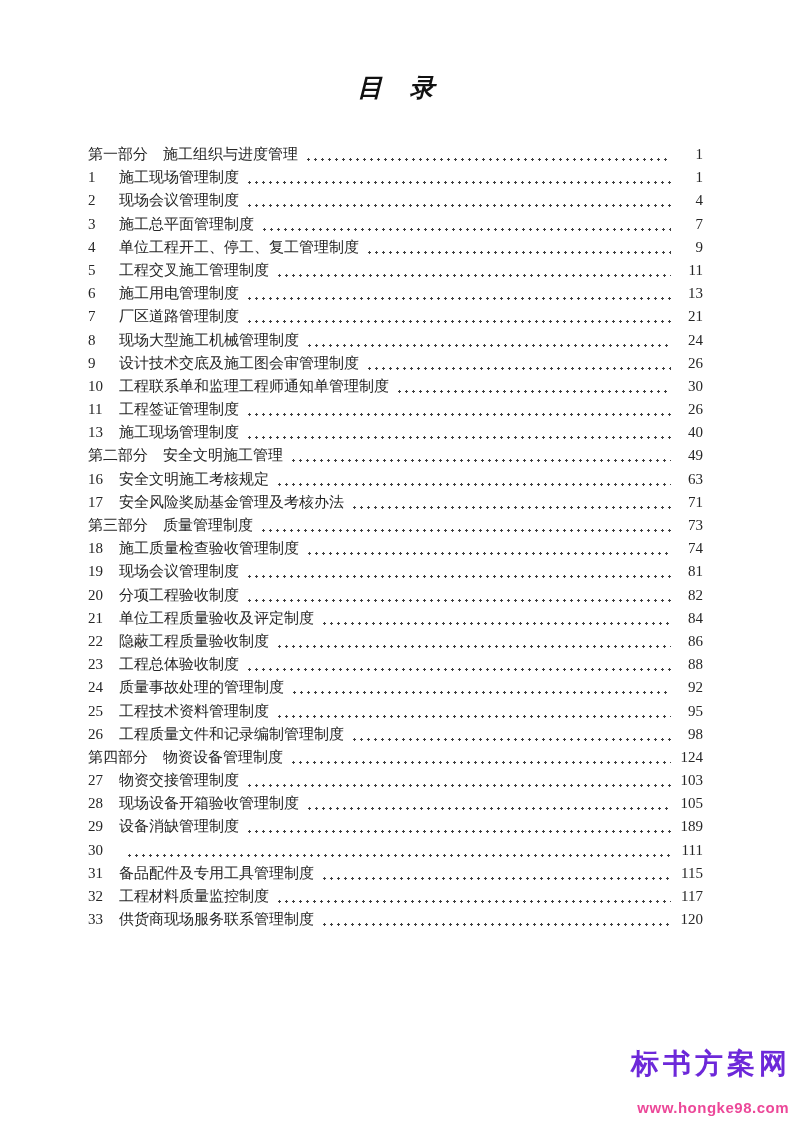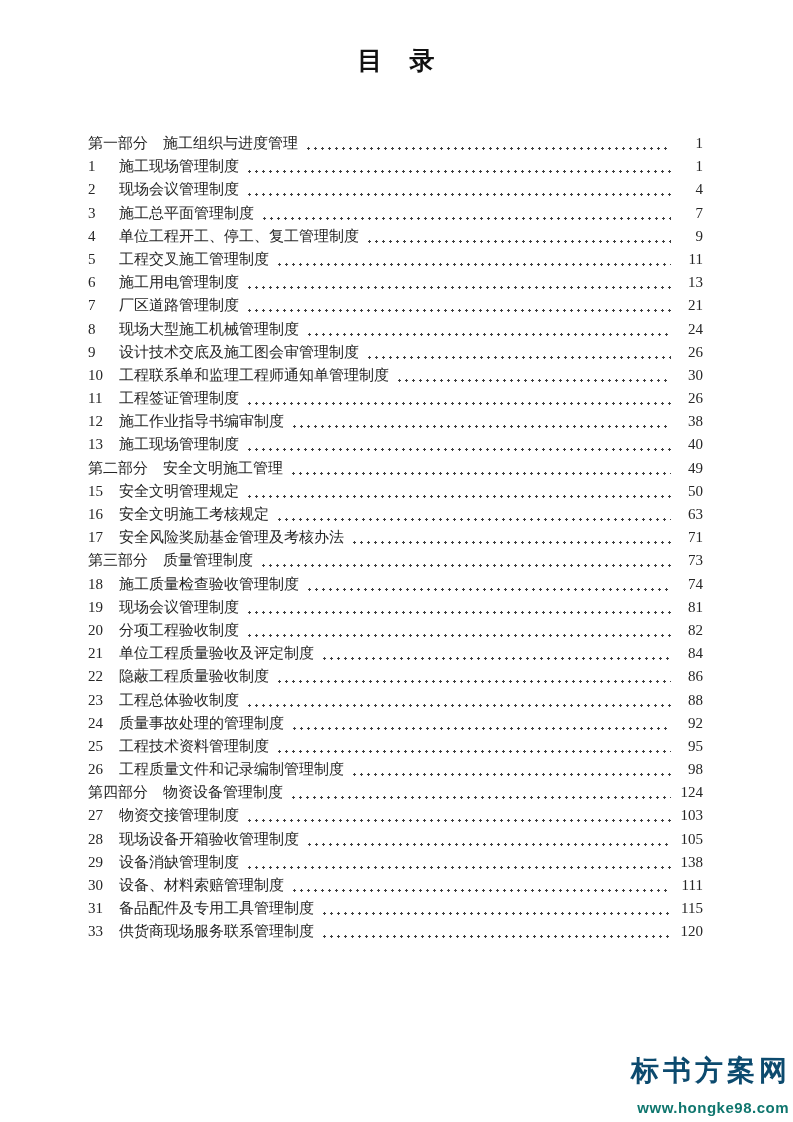--- a/index.html
+++ b/index.html
@@ -7,30 +7,31 @@
   .page {
     position: relative;
     width: 793px;
     height: 1122px;
     background: #ffffff;
     font-family: "Liberation Serif", "DejaVu Serif", serif;
     color: #262626;
     overflow: hidden;
   }
   .doc-title {
-    padding-top: 46px;
+    padding-top: 73px;
     text-align: center;
     font-size: 25px;
     line-height: 30px;
     font-weight: bold;
     color: #111111;
     letter-spacing: 1px;
+    font-style: italic;
   }
   .toc {
-    margin: 56px 90px 0 88px; 
+    margin: 40px 90px 0 88px; 
   }
   .toc-row {
     display: flex;
     height: 23.2px;
     font-size: 15px;
     line-height: 23.2px;
     white-space: nowrap;
   }
   .row-num   { flex: none; width: 31px; }
   .row-label { flex: none; margin-right: 15px; }
@@ -50,30 +51,30 @@
     position: absolute;
     right: 4px;
     bottom: 6px;
     text-align: right;
     font-family: "Liberation Sans", "DejaVu Sans", sans-serif;
     line-height: 1.1;
   }
   .wm-name {
     font-size: 28px;
     font-weight: bold;
-    color: #0c4a6e;
+    color: #6d28d9;
     letter-spacing: 4px;
     margin-right: -2px;
   }
   .wm-url {
     font-size: 15px;
     font-weight: bold;
-    color: #0f766e;
+    color: #ec4899;
     letter-spacing: 0.5px;
-    margin-top: 13px;
+    margin-top: 20px;
   }
 </style>
 </head>
 <body>
 
 <div class="page">
   <h1 class="doc-title">目　录</h1>
   <div class="toc">
       <div class="toc-row">
         <span class="row-label">第一部分</span>
@@ -141,44 +142,32 @@
         <span class="leader"></span>
         <span class="row-page">30</span>
       </div>
       <div class="toc-row">
         <span class="row-num">11</span>
         <span class="row-title">工程签证管理制度</span>
         <span class="leader"></span>
         <span class="row-page">26</span>
       </div>
       <div class="toc-row">
-        <span class="row-num">12</span>
-        <span class="row-title">施工作业指导书编审制度</span>
-        <span class="leader"></span>
-        <span class="row-page">38</span>
-      </div>
-      <div class="toc-row">
         <span class="row-num">13</span>
         <span class="row-title">施工现场管理制度</span>
         <span class="leader"></span>
         <span class="row-page">40</span>
       </div>
       <div class="toc-row">
         <span class="row-label">第二部分</span>
         <span class="row-title">安全文明施工管理</span>
         <span class="leader"></span>
         <span class="row-page">49</span>
       </div>
       <div class="toc-row">
-        <span class="row-num">15</span>
-        <span class="row-title">安全文明管理规定</span>
-        <span class="leader"></span>
-        <span class="row-page">50</span>
-      </div>
-      <div class="toc-row">
         <span class="row-num">16</span>
         <span class="row-title">安全文明施工考核规定</span>
         <span class="leader"></span>
         <span class="row-page">63</span>
       </div>
       <div class="toc-row">
         <span class="row-num">17</span>
         <span class="row-title">安全风险奖励基金管理及考核办法</span>
         <span class="leader"></span>
         <span class="row-page">71</span>
@@ -258,33 +247,38 @@
       <div class="toc-row">
         <span class="row-num">28</span>
         <span class="row-title">现场设备开箱验收管理制度</span>
         <span class="leader"></span>
         <span class="row-page">105</span>
       </div>
       <div class="toc-row">
         <span class="row-num">29</span>
         <span class="row-title">设备消缺管理制度</span>
         <span class="leader"></span>
-        <span class="row-page">138</span>
+        <span class="row-page">189</span>
       </div>
       <div class="toc-row">
         <span class="row-num">30</span>
-        <span class="row-title">设备、材料索赔管理制度</span>
         <span class="leader"></span>
         <span class="row-page">111</span>
       </div>
       <div class="toc-row">
         <span class="row-num">31</span>
         <span class="row-title">备品配件及专用工具管理制度</span>
         <span class="leader"></span>
         <span class="row-page">115</span>
+      </div>
+      <div class="toc-row">
+        <span class="row-num">32</span>
+        <span class="row-title">工程材料质量监控制度</span>
+        <span class="leader"></span>
+        <span class="row-page">117</span>
       </div>
       <div class="toc-row">
         <span class="row-num">33</span>
         <span class="row-title">供货商现场服务联系管理制度</span>
         <span class="leader"></span>
         <span class="row-page">120</span>
       </div>
     </div>
   <div class="watermark">
     <div class="wm-name">标书方案网</div>

